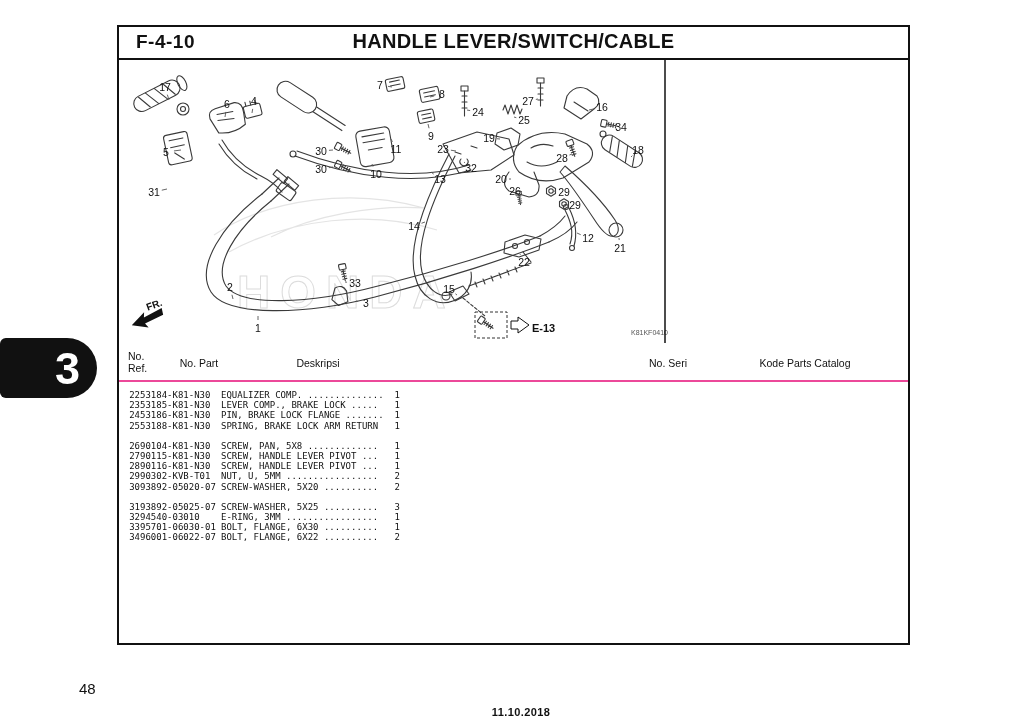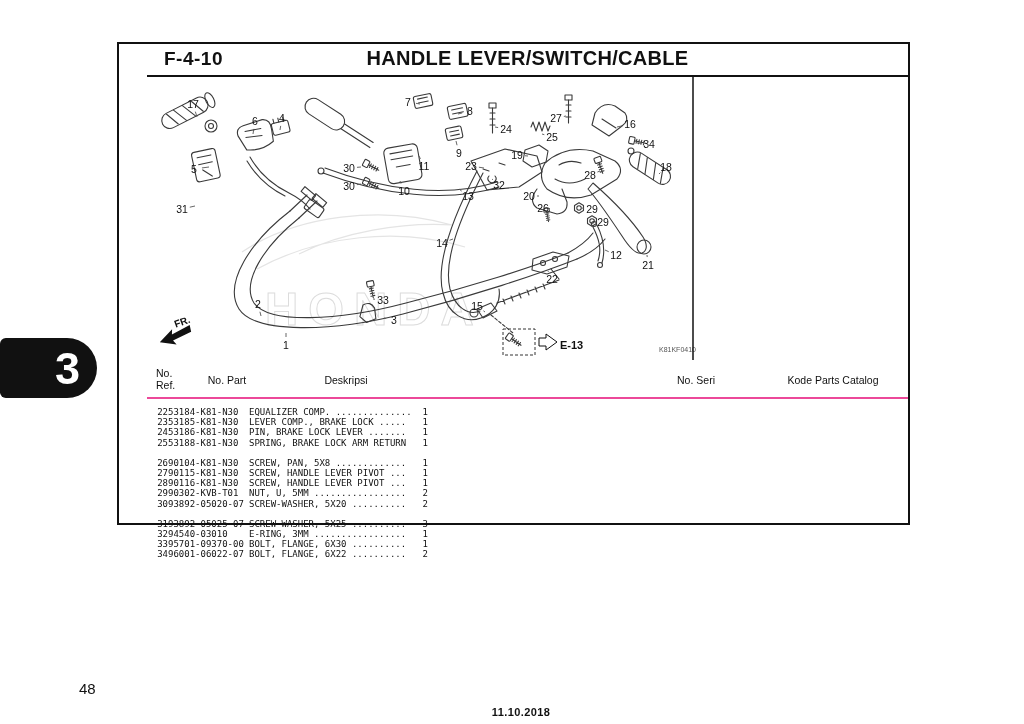--- a/index.html
+++ b/index.html
@@ -1,19 +1,19 @@
 <!DOCTYPE html>
 <html><head>
 <meta charset="utf-8">
 <style>
   html,body{margin:0;padding:0;background:#fff;}
   .sheet{position:relative;width:1024px;height:724px;background:#fff;overflow:hidden;
          font-family:"Liberation Sans",sans-serif;color:#111;}
-  .border-box{position:absolute;left:117px;top:42px;width:793px;height:483px;
-              border:2px solid #111;box-sizing:border-box;background:#fff;padding-left:28px;}
+  .border-box{position:absolute;left:117px;top:25px;width:793px;height:620px;
+              border:2px solid #111;box-sizing:border-box;background:#fff;}
   
   .title-row{position:relative;height:33px;border-bottom:2px solid #111;box-sizing:border-box;}
   .sec-code{position:absolute;left:17px;top:4px;font-size:19px;font-weight:bold;letter-spacing:.5px;}
   .sheet-title{position:absolute;left:0;right:0;top:3px;text-align:center;
                font-size:20px;font-weight:bold;letter-spacing:.3px;}
   
   .diagram{position:relative;height:283px;}
   .diagram svg{display:block;}
   .sk{stroke:#3a3a3a;fill:none;stroke-width:1.1;stroke-linecap:round;stroke-linejoin:round;}
   .wm-lines{stroke:#e4e4e4;fill:none;stroke-width:1.2;}
@@ -316,27 +316,27 @@
       </div>
       <div class="h-block h-part">No. Part</div>
       <div class="h-block h-desk">Deskripsi</div>
       <div class="h-block h-seri">No. Seri</div>
       <div class="h-block h-kode">Kode Parts Catalog</div>
     </div>
 
     <div class="tbody">
         <div class="prow"><span class="c-ref">22</span><span class="c-part">53184-K81-N30</span><span class="c-desc">EQUALIZER COMP. ..............</span><span class="c-qty">1</span></div>
         <div class="prow"><span class="c-ref">23</span><span class="c-part">53185-K81-N30</span><span class="c-desc">LEVER COMP., BRAKE LOCK .....</span><span class="c-qty">1</span></div>
-        <div class="prow"><span class="c-ref">24</span><span class="c-part">53186-K81-N30</span><span class="c-desc">PIN, BRAKE LOCK LEVER .......</span><span class="c-qty">1</span></div>
+        <div class="prow"><span class="c-ref">24</span><span class="c-part">53186-K81-N30</span><span class="c-desc">PIN, BRAKE LOCK FLANGE .......</span><span class="c-qty">1</span></div>
         <div class="prow"><span class="c-ref">25</span><span class="c-part">53188-K81-N30</span><span class="c-desc">SPRING, BRAKE LOCK ARM RETURN</span><span class="c-qty">1</span></div>
         <div class="prow gap"><span class="c-ref">26</span><span class="c-part">90104-K81-N30</span><span class="c-desc">SCREW, PAN, 5X8 .............</span><span class="c-qty">1</span></div>
         <div class="prow"><span class="c-ref">27</span><span class="c-part">90115-K81-N30</span><span class="c-desc">SCREW, HANDLE LEVER PIVOT ...</span><span class="c-qty">1</span></div>
         <div class="prow"><span class="c-ref">28</span><span class="c-part">90116-K81-N30</span><span class="c-desc">SCREW, HANDLE LEVER PIVOT ...</span><span class="c-qty">1</span></div>
         <div class="prow"><span class="c-ref">29</span><span class="c-part">90302-KVB-T01</span><span class="c-desc">NUT, U, 5MM .................</span><span class="c-qty">2</span></div>
         <div class="prow"><span class="c-ref">30</span><span class="c-part">93892-05020-07</span><span class="c-desc">SCREW-WASHER, 5X20 ..........</span><span class="c-qty">2</span></div>
         <div class="prow gap"><span class="c-ref">31</span><span class="c-part">93892-05025-07</span><span class="c-desc">SCREW-WASHER, 5X25 ..........</span><span class="c-qty">3</span></div>
         <div class="prow"><span class="c-ref">32</span><span class="c-part">94540-03010</span><span class="c-desc">E-RING, 3MM .................</span><span class="c-qty">1</span></div>
-        <div class="prow"><span class="c-ref">33</span><span class="c-part">95701-09370-00</span><span class="c-desc">BOLT, FLANGE, 6X30 ..........</span><span class="c-qty">1</span></div>
+        <div class="prow"><span class="c-ref">33</span><span class="c-part">95701-06030-01</span><span class="c-desc">BOLT, FLANGE, 6X30 ..........</span><span class="c-qty">1</span></div>
         <div class="prow"><span class="c-ref">34</span><span class="c-part">96001-06022-07</span><span class="c-desc">BOLT, FLANGE, 6X22 ..........</span><span class="c-qty">2</span></div>
       </div>
 
   </div>
 </div>
 
 </body></html>

